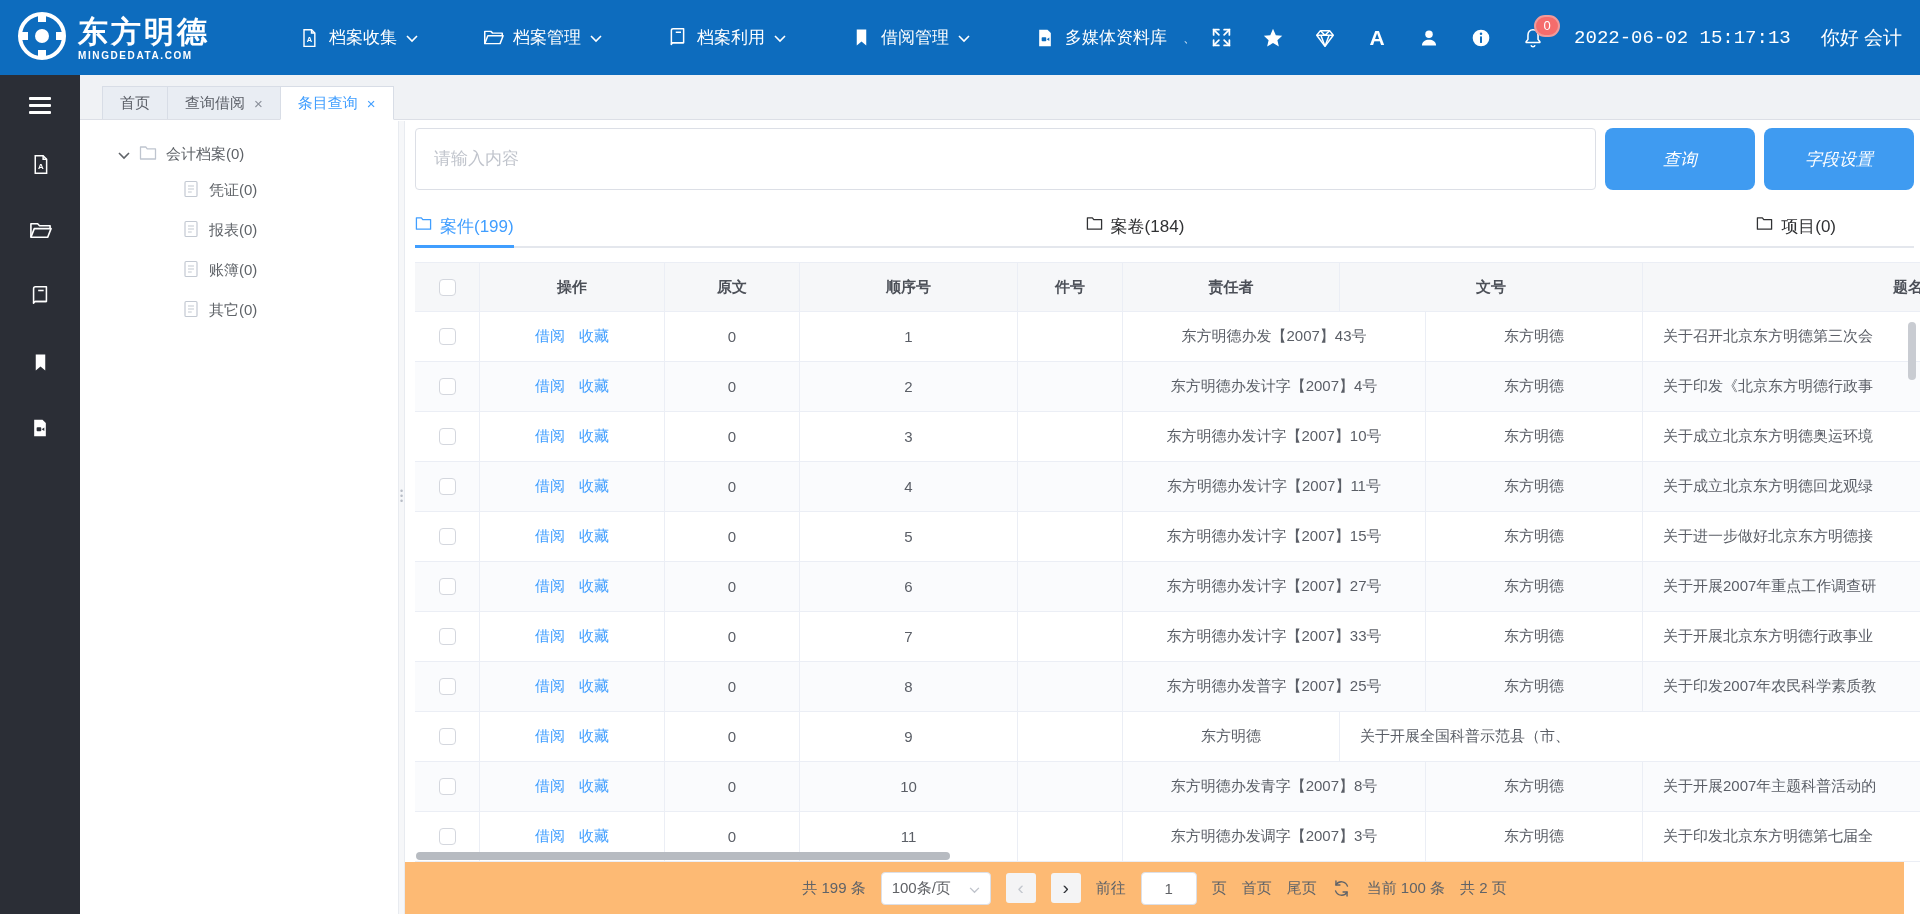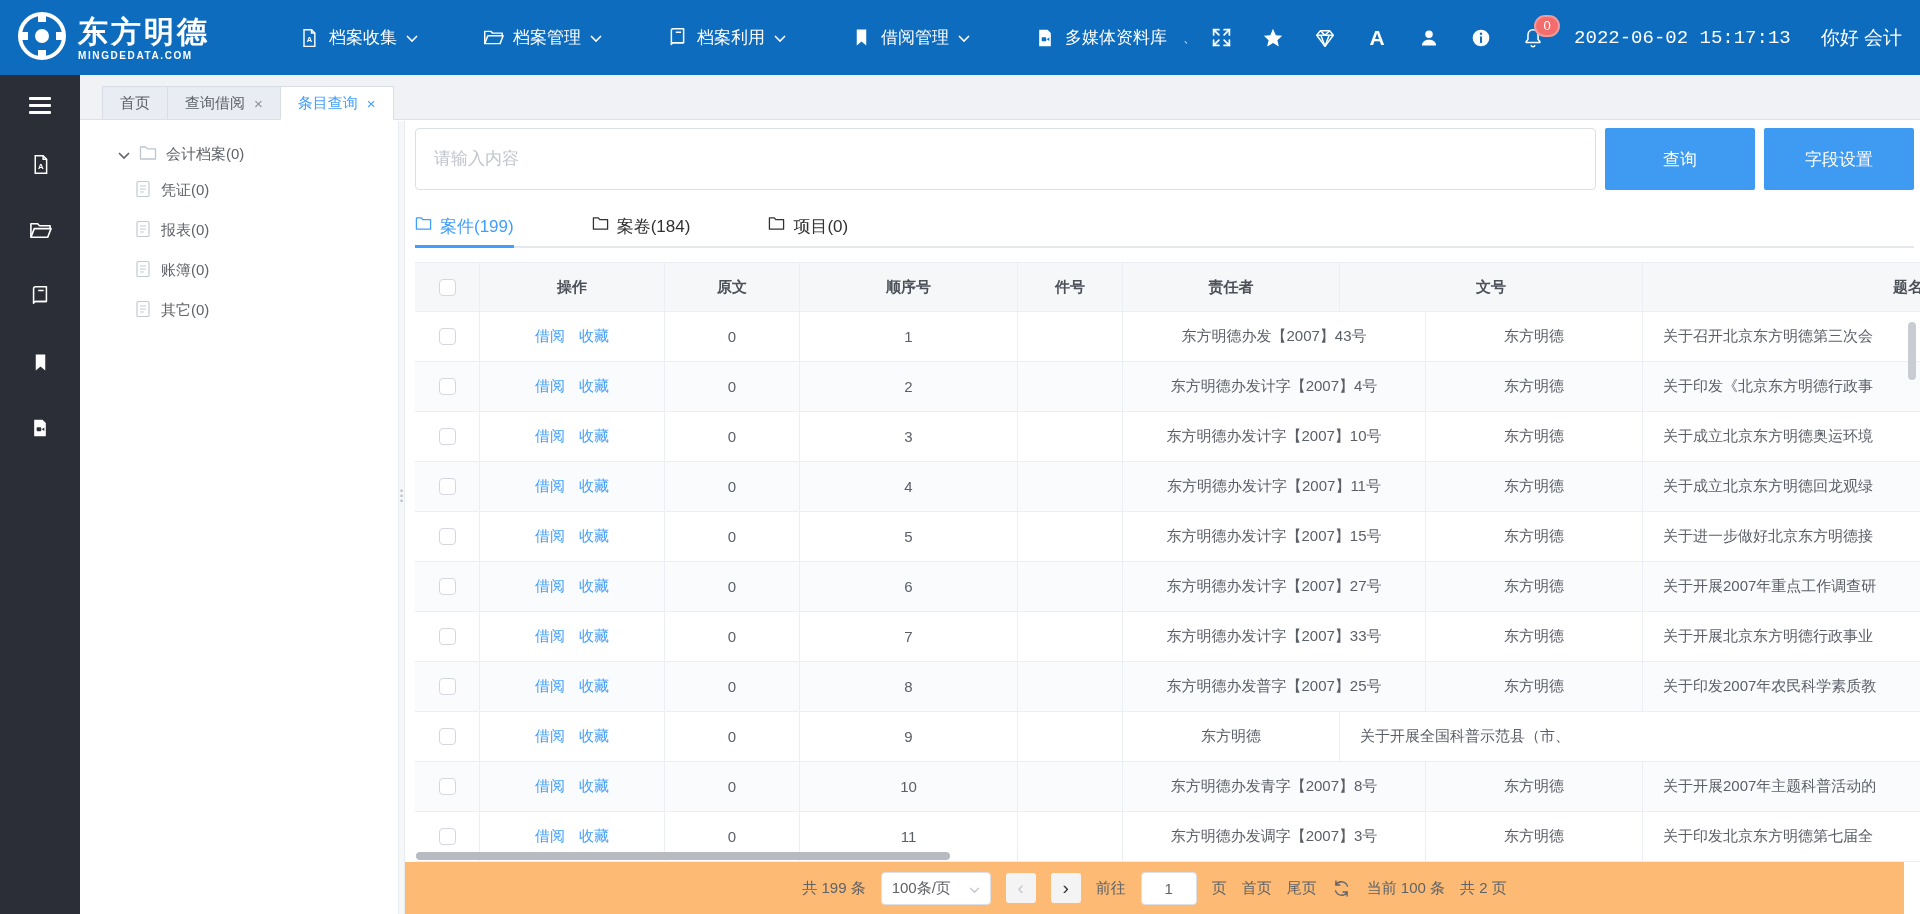--- a/index.html
+++ b/index.html
@@ -32,33 +32,33 @@
   
   .tabbar { position:absolute; top:75px; left:80px; right:0; height:45px; background:#f0f2f5; border-bottom:1px solid #dcdfe6; display:flex; align-items:flex-end; padding-left:22px; }
   .tab { height:33px; display:flex; align-items:center; gap:9px; padding:0 17px; background:#e9edf3; border:1px solid #d8dde6; border-bottom:none; margin-right:-1px; font-size:15px; color:#5a5e66; cursor:pointer; white-space:nowrap; }
   .tab.active { background:#fff; color:#409eff; height:34px; margin-bottom:-1px; border-bottom:1px solid #fff; }
   .tab-close { font-size:15px; color:#8a8f99; line-height:1; }
   .tab.active .tab-close { color:#409eff; }
 
   
   .tree { position:absolute; top:121px; left:80px; width:318px; bottom:0; background:#fff; padding-top:17px; }
   .tree-root { display:flex; align-items:center; gap:9px; padding-left:38px; height:32px; font-size:15px; color:#5f6368; cursor:pointer; }
-  .tree-child { display:flex; align-items:center; gap:10px; padding-left:55px; height:40px; font-size:15px; color:#5f6368; cursor:pointer; }
+  .tree-child { display:flex; align-items:center; gap:10px; padding-left:103px; height:40px; font-size:15px; color:#5f6368; cursor:pointer; }
 
   .splitter { position:absolute; top:121px; left:398px; width:7px; bottom:0; background:#f6f7f9; border-left:1px solid #e8ebf0; border-right:1px solid #e8ebf0; cursor:col-resize; }
   .splitter-dots { position:absolute; top:368px; left:1px; width:3px; color:#b9bec7; font-size:9px; line-height:5px; letter-spacing:0; }
 
   
   .main { position:absolute; top:121px; left:405px; right:0; bottom:0; background:#fff; }
   .search-row { position:absolute; top:7px; left:10px; right:6px; height:62px; display:flex; gap:9px; }
   .search-input { flex:1; border:1px solid #dcdfe6; border-radius:4px; font-size:17px; color:#606266; padding:0 18px; outline:none; background:#fff; font-family:inherit; }
   .search-input::placeholder { color:#c0c4cc; }
-  .btn { flex:none; width:150px; border:none; font-family:inherit; font-size:17px; color:#fff; background:#3f9bf1; border-radius:2px; cursor:pointer; display:flex; align-items:center; justify-content:center; }
-
-  .subtabs { position:absolute; top:85px; left:10px; right:6px; height:42px; display:flex; align-items:center; border-bottom:2px solid #e4e7ed; }
+  .btn { flex:none; width:150px; border:none; font-family:inherit; font-size:17px; color:#fff; background:#3f9bf1; border-radius:8px; cursor:pointer; display:flex; align-items:center; justify-content:center;font-style:italic; }
+
+  .subtabs { position:absolute; top:85px; left:10px; right:6px; height:42px; display:flex; align-items:center; border-bottom:2px solid #e4e7ed;justify-content:space-between; }
   .subtab { position:relative; height:100%; display:flex; align-items:center; gap:8px; font-size:17px; color:#303133; margin-right:78px; cursor:pointer; }
   .subtab.active { color:#409eff; }
   .subtab.active::after { content:""; position:absolute; left:0; right:0; bottom:-2px; height:3px; background:#409eff; }
 
   
   .table { position:absolute; top:141px; left:10px; right:0; bottom:52px; overflow:hidden; font-size:15px; color:#5a5e66; }
   .thead { display:flex; height:50px; background:#f6f7f9; border-top:1px solid #ebeef5; border-bottom:1px solid #ebeef5; font-weight:bold; color:#4c5058; }
   .trow { display:flex; height:50px; border-bottom:1px solid #ebeef5; background:#fff; }
   .trow.even { background:#fafbfd; }
   .cell { display:flex; align-items:center; justify-content:center; height:100%; border-right:1px solid #ebeef5; white-space:nowrap; overflow:hidden; flex:none; }

